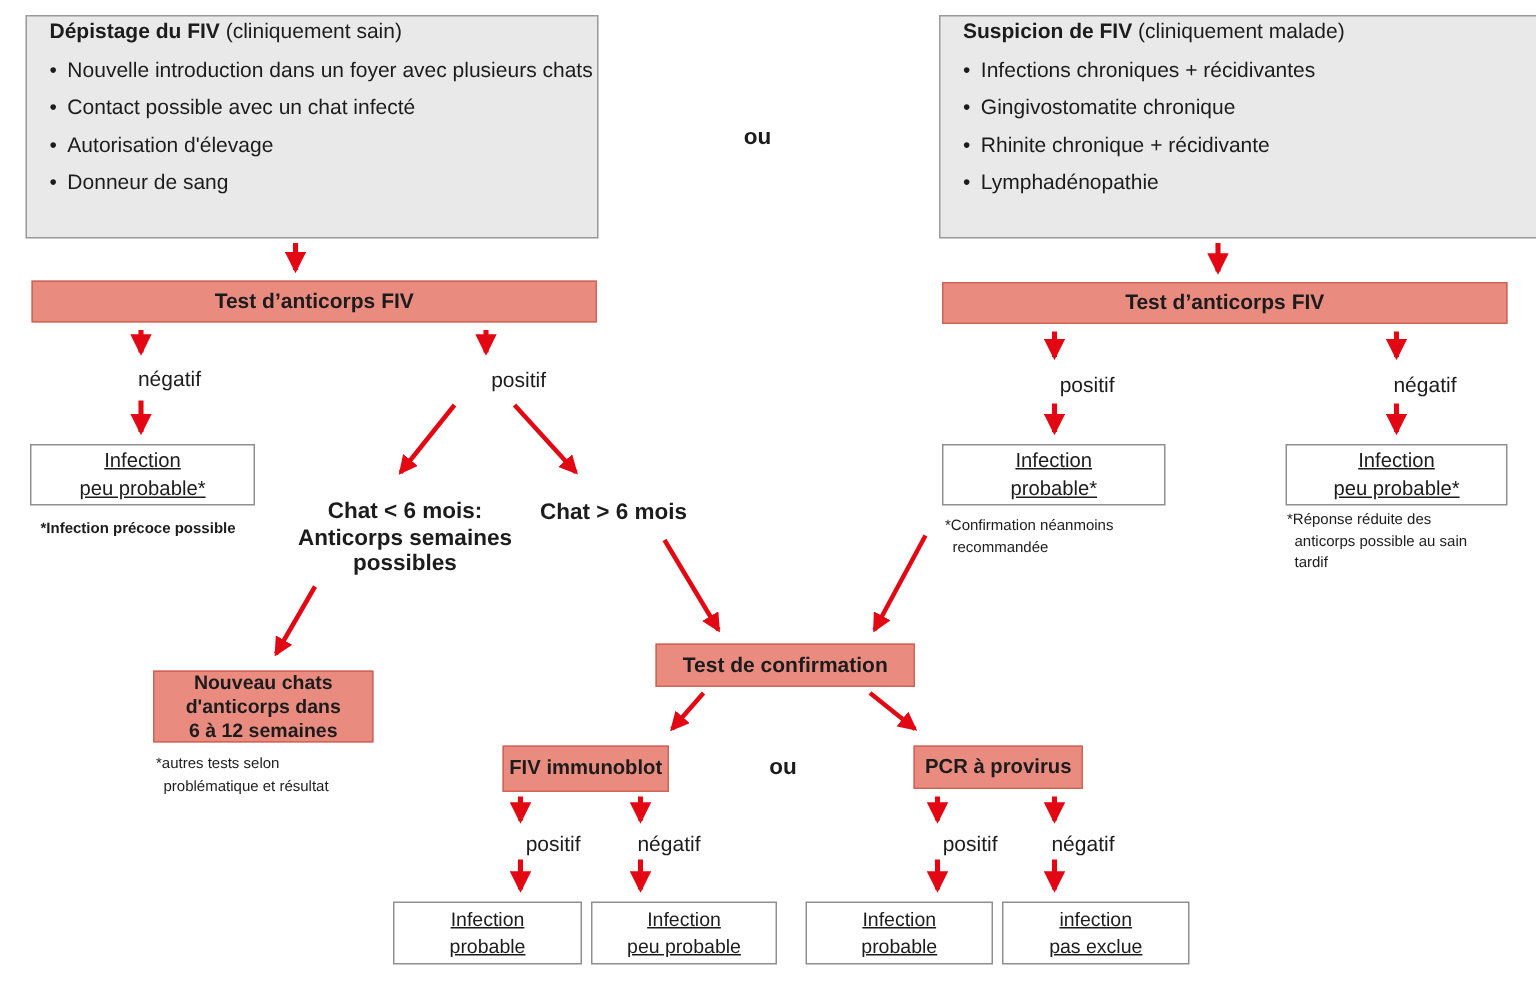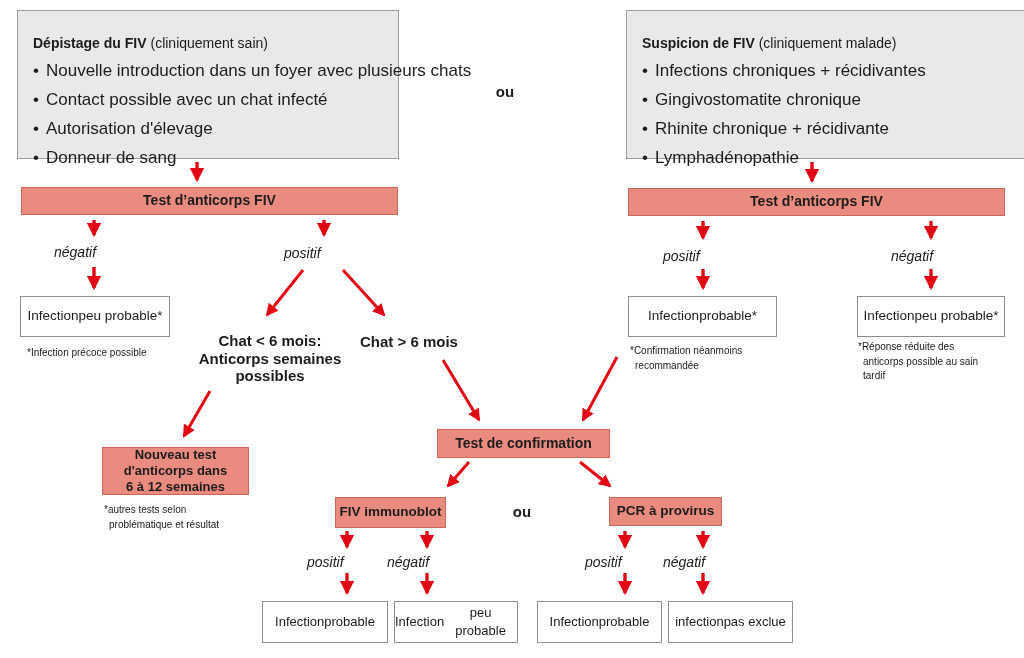--- a/index.html
+++ b/index.html
@@ -2,38 +2,38 @@
 <html lang="fr"><head>
 <meta charset="utf-8">
 <style>
   html,body { margin:0; padding:0; background:#ffffff; }
   .canvas {
     position:relative; width:1024px; height:658px; background:#ffffff;
     font-family:"Liberation Sans", sans-serif; color:#1c1c1c; overflow:hidden;
   }
   .abs { position:absolute; box-sizing:border-box; }
   
-  .gbox { background:#e9e9e9; border:1px solid #9b9b9b; padding:24px 12px 8px 12px; }
+  .gbox { background:#e9e9e9; border:1px solid #9b9b9b; padding:1px 12px 8px 12px; }
   .gbox .title-line { font-size:14px; margin:0 0 10px 3px; white-space:nowrap; }
-  .gbox ul { list-style:none; margin:0; padding:0; font-size:17px; }
+  .gbox ul { list-style:none; margin:0; padding:0; font-size:14px; }
   .gbox li { margin:0 0 9px 3px; white-space:nowrap; }
   .gbox li::before { content:"•"; margin-right:7px; }
   
   .salmon {
     background:#ea8b80; border:1px solid #cf6459; font-weight:bold;
     display:flex; flex-direction:column; align-items:center; justify-content:center;
     text-align:right; font-size:14px; line-height:1.25;
   }
   
   .wbox {
     background:#ffffff; border:1px solid #8f8f8f; font-size:13.5px; line-height:1.4;
-    display:flex; flex-direction:row; align-items:center; justify-content:center; text-align:center;
+    display:flex; flex-direction:column; align-items:center; justify-content:center; text-align:center;text-decoration:underline;
   }
   
-  .rlabel { font-size:14px; text-align:left; white-space:nowrap;font-style:italic; }
+  .rlabel { font-size:14px; text-align:right; white-space:nowrap; }
   
   .bheading { font-weight:bold; font-size:15px; line-height:1.18; text-align:center; white-space:nowrap; }
   
   .fnote { font-size:10px; line-height:1.45; color:#1c1c1c; }
   .fnote .ind { margin-left:5px; }
   .ln { display:block; }
   .orlabel { font-weight:bold; font-size:15px; text-align:center; }
   .arrow-layer { position:absolute; left:0; top:0; pointer-events:none; }
 </style>
 </head>
@@ -106,31 +106,31 @@
     <span>Test d’anticorps FIV</span>
   </div>
 
   <div class="abs rlabel" style="left:54px; top:244px; width:80px;">négatif</div>
   <div class="abs rlabel" style="left:284px; top:245px; width:80px;">positif</div>
 
   <div class="abs wbox" style="left:20px; top:296px; width:150px; height:41px;">
     <span class="ln">Infection</span>
     <span class="ln">peu probable*</span>
   </div>
-  <div class="abs fnote" style="left:27px; top:346px; width:160px;">*Infection précoce possible</div>
+  <div class="abs fnote" style="left:27px; top:346px; width:160px;font-weight:bold;">*Infection précoce possible</div>
 
   <div class="abs bheading" style="left:185px; top:332px; width:170px;">
     <span class="ln">Chat &lt; 6 mois:</span>
     <span class="ln">Anticorps semaines</span>
     <span class="ln">possibles</span>
   </div>
   <div class="abs bheading" style="left:349px; top:333px; width:120px;">Chat &gt; 6 mois</div>
 
   <div class="abs salmon" style="left:102px; top:447px; width:147px; height:48px; font-size:13px;">
-    <span class="ln">Nouveau test</span>
+    <span class="ln">Nouveau chats</span>
     <span class="ln">d'anticorps dans</span>
     <span class="ln">6 à 12 semaines</span>
   </div>
   <div class="abs fnote" style="left:104px; top:503px; width:150px;">
     <span class="ln">*autres tests selon</span>
     <span class="ln ind">problématique et résultat</span>
   </div>
 
   <div class="abs rlabel" style="left:663px; top:248px; width:80px;">positif</div>
   <div class="abs rlabel" style="left:891px; top:248px; width:80px;">négatif</div>

